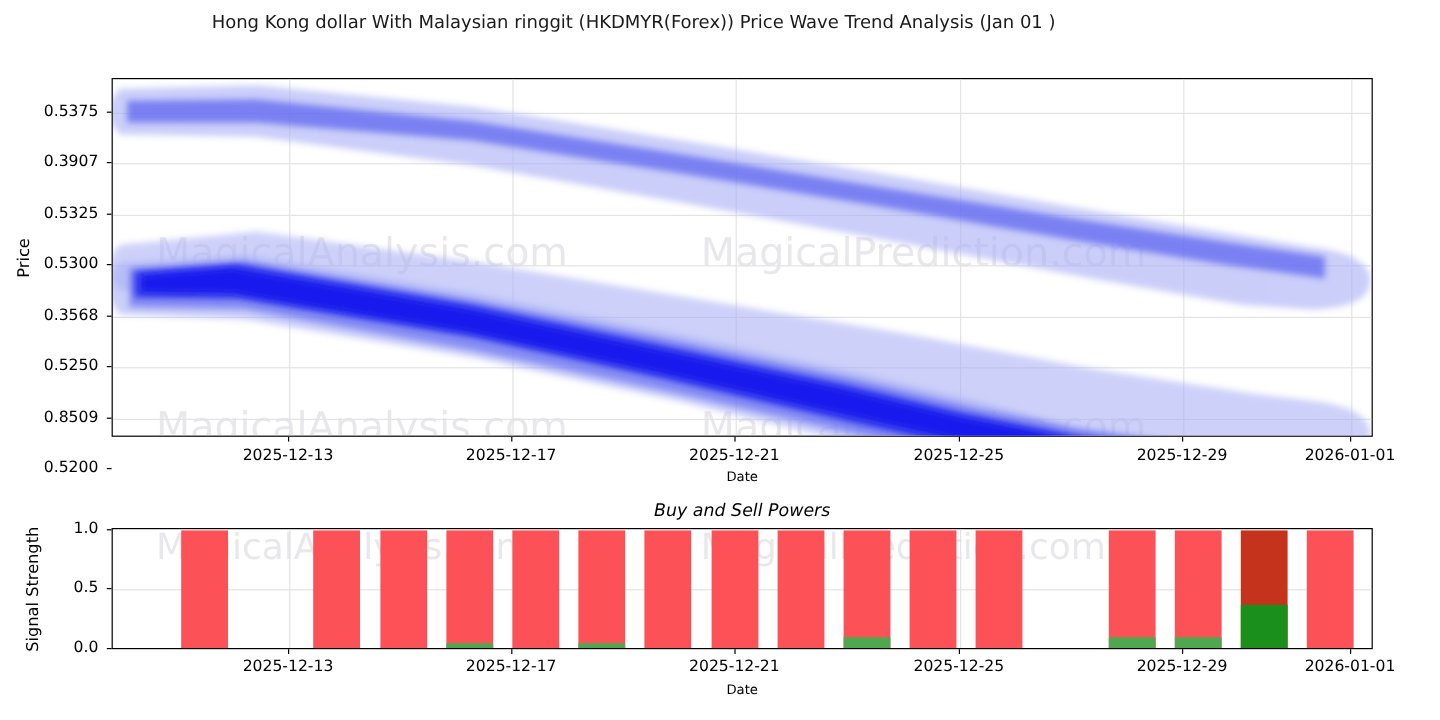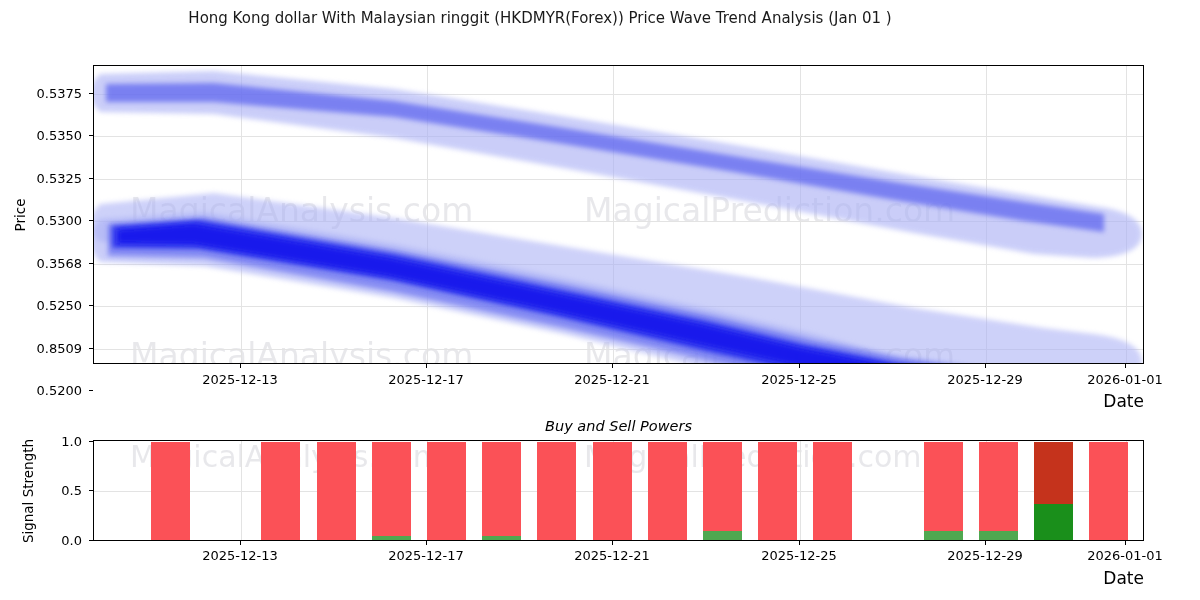--- a/index.html
+++ b/index.html
@@ -21,21 +21,20 @@
     width: 1200px;
     height: 600px;
   }
   .title-block {
     position: absolute;
     left: 0;
     top: 8px;
     width: 1056px;
     text-align: center;
     line-height: 21px;
-    margin-left: 12px;
   }
   .title-line {
     font-size: 15px;
     color: #1a1a1a;
     font-family: "DejaVu Sans", "Liberation Sans", sans-serif;
   }
   .axes {
     position: absolute;
     box-sizing: border-box;
     border: 1.1px solid #000000;
@@ -91,22 +90,22 @@
   .xtick-label {
     position: absolute;
     font-size: 13px;
     text-align: center;
     color: #000000;
     transform: translateX(-50%);
     white-space: nowrap;
   }
   .axis-label-x {
     position: absolute;
-    font-size: 17px;
-    text-align: right;
+    font-size: 11px;
+    text-align: center;
     width: 1051px;
     color: #000000;
   }
   .axis-label-y {
     position: absolute;
     font-size: 13.5px;
     color: #000000;
     transform-origin: 50% 50%;
     transform: rotate(-90deg);
     white-space: nowrap;
@@ -233,21 +232,21 @@
     <div class="tick-mark-y" style="left:0; top:70px;"></div>
     <div class="tick-mark-y" style="left:0; top:113px;"></div>
     <div class="tick-mark-y" style="left:0; top:155px;"></div>
     <div class="tick-mark-y" style="left:0; top:198px;"></div>
     <div class="tick-mark-y" style="left:0; top:240px;"></div>
     <div class="tick-mark-y" style="left:0; top:283px;"></div>
     <div class="tick-mark-y" style="left:0; top:325px;"></div>
   </div>
 
   <div class="ytick-label" style="left:20px; top:93px; width:62px;">0.5375</div>
-  <div class="ytick-label" style="left:20px; top:135px; width:62px;">0.5350</div>
+  <div class="ytick-label" style="left:20px; top:135px; width:62px;">0.3907</div>
   <div class="ytick-label" style="left:20px; top:178px; width:62px;">0.5325</div>
   <div class="ytick-label" style="left:20px; top:220px; width:62px;text-align:right;">0.5300</div>
   <div class="ytick-label" style="left:20px; top:263px; width:62px;">0.3568</div>
   <div class="ytick-label" style="left:20px; top:305px; width:62px;">0.5250</div>
   <div class="ytick-label" style="left:20px; top:348px; width:62px;">0.8509</div>
   <div class="ytick-label" style="left:20px; top:390px; width:62px;">0.5200</div>
 
   <div class="axis-label-y" style="left:-20px; top:207px; width:80px;">Price</div>
 
   <div style="position:absolute;left:93px;top:364px;width:1051px;height:6px;">

